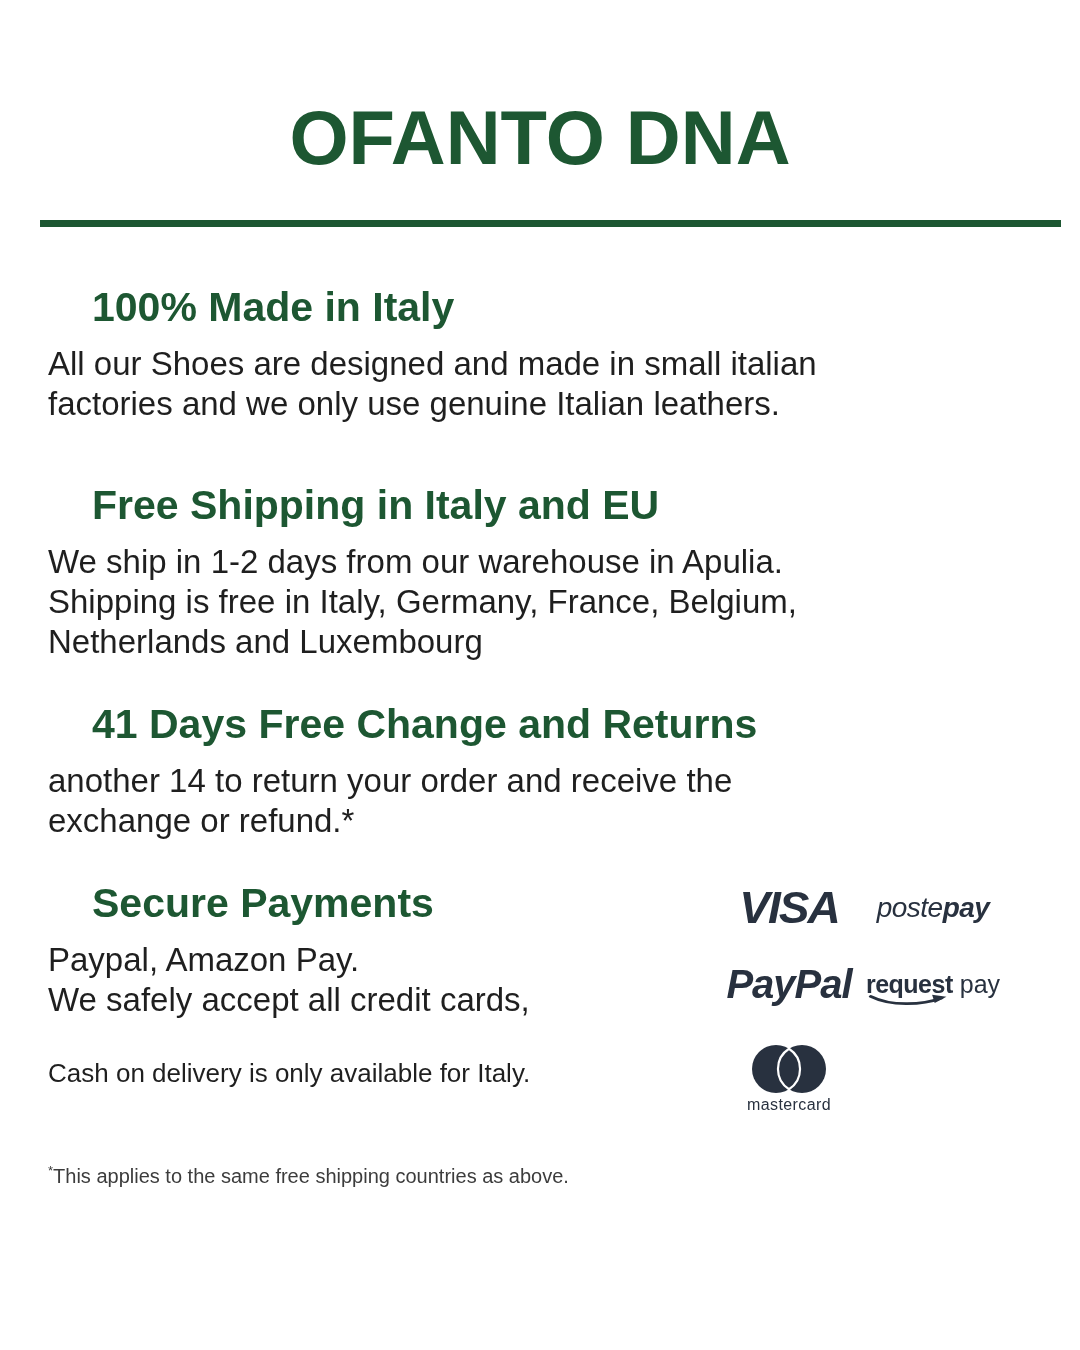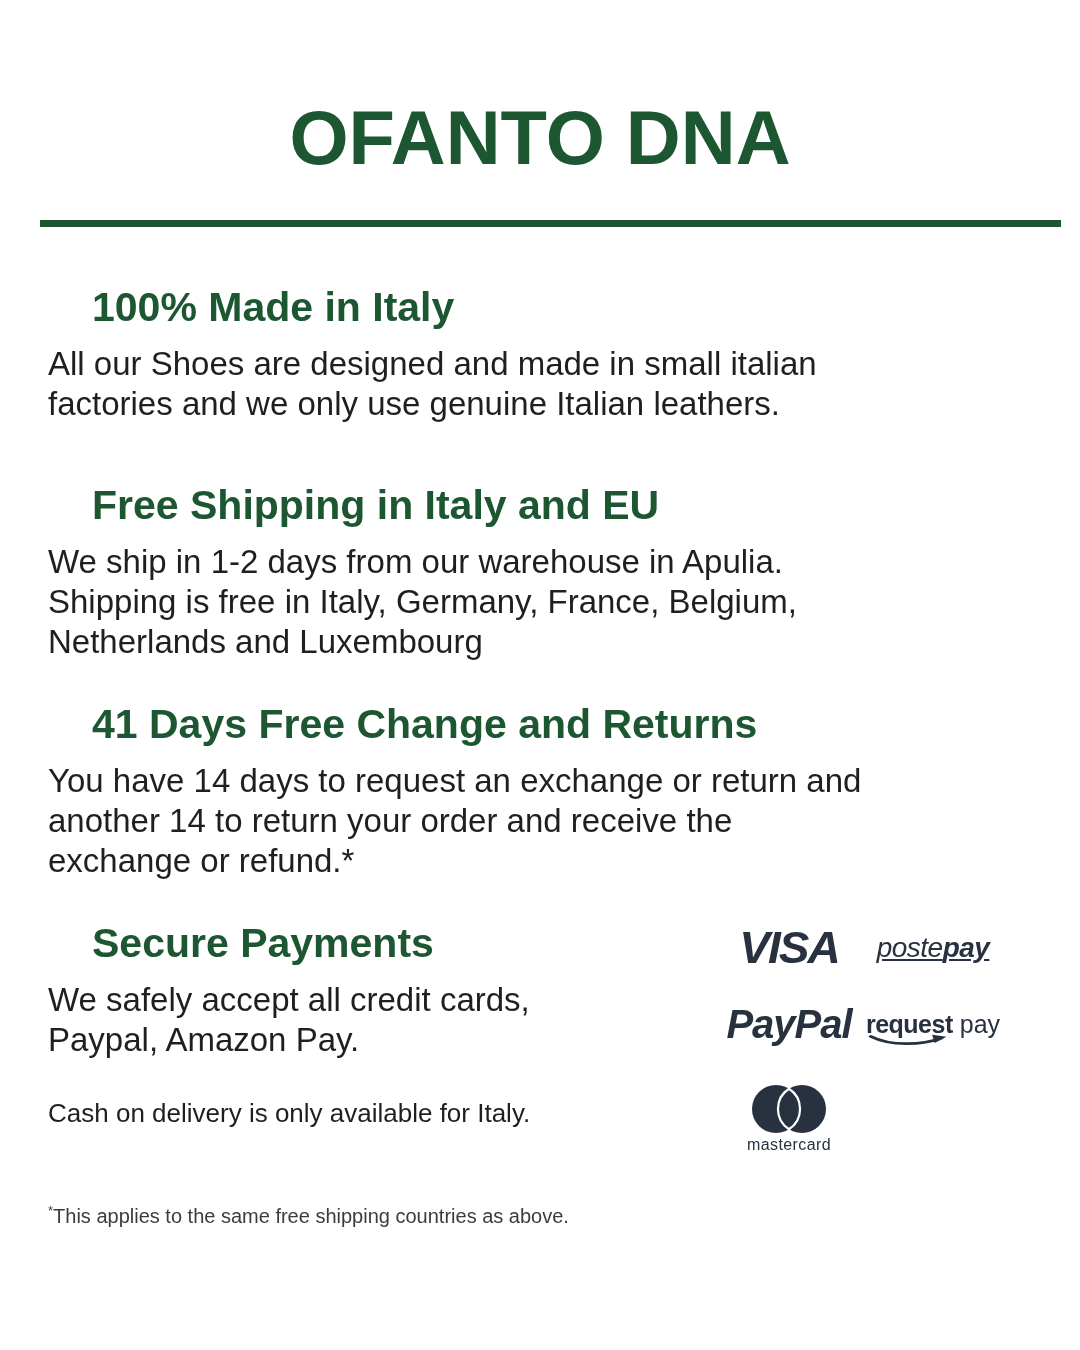--- a/index.html
+++ b/index.html
@@ -45,21 +45,21 @@
     grid-template-rows:46px 46px 84px;
     column-gap:6px; row-gap:30px;
     align-items:center; justify-items:center;
   }
   .logo-cell{ display:flex; flex-direction:column; align-items:center; justify-content:center; }
 
   .visa-logo{
     font-size:46px; font-weight:800; font-style:italic;
     letter-spacing:-2px; color:var(--logo); transform:scaleY(.95);
   }
-  .postepay-logo{ font-style:italic; font-size:28px; color:var(--logo); letter-spacing:-.5px; white-space:nowrap;text-decoration:underline; }
+  .postepay-logo{ font-style:italic; font-size:28px; color:var(--logo); letter-spacing:-.5px; white-space:nowrap; }
   .postepay-light{ font-weight:400; }
   .postepay-bold{ font-weight:800; }
   .paypal-logo{
     font-size:40px; font-weight:800; font-style:italic;
     letter-spacing:-1px; color:var(--logo);
   }
   .amazonpay-logo{ display:flex; align-items:baseline; gap:7px; color:var(--logo); white-space:nowrap; }
   .amazon-word{ position:relative; display:inline-block; font-size:25px; font-weight:700; letter-spacing:-.5px; }
   .amazon-smile{ position:absolute; left:1px; bottom:-8px; width:96%; height:13px; }
   .amazon-suffix{ font-size:25px; font-weight:400; }
@@ -102,32 +102,31 @@
     <div class="body-text">
       <div class="body-line">We ship in 1-2 days from our warehouse in Apulia.</div>
       <div class="body-line">Shipping is free in Italy, Germany, France, Belgium,</div>
       <div class="body-line">Netherlands and Luxembourg</div>
     </div>
   </section>
 
   <section class="section sec-3">
     <h2 class="section-heading">41 Days Free Change and Returns</h2>
     <div class="body-text">
-      <div class="body-line">You have 14 days to request an exchange or return and</div>
       <div class="body-line">another 14 to return your order and receive the</div>
       <div class="body-line">exchange or refund.*</div>
     </div>
   </section>
 
   <section class="section sec-4">
     <div class="payments-text">
       <h2 class="section-heading">Secure Payments</h2>
       <div class="body-text">
+        <div class="body-line">Paypal, Amazon Pay.</div>
         <div class="body-line">We safely accept all credit cards,</div>
-        <div class="body-line">Paypal, Amazon Pay.</div>
       </div>
       <p class="cash-note">Cash on delivery is only available for Italy.</p>
     </div>
 
     <div class="logo-grid">
       <div class="logo-cell">
         <span class="visa-logo">VISA</span>
       </div>
       <div class="logo-cell">
         <span class="postepay-logo"><span class="postepay-light">poste</span><span class="postepay-bold">pay</span></span>

